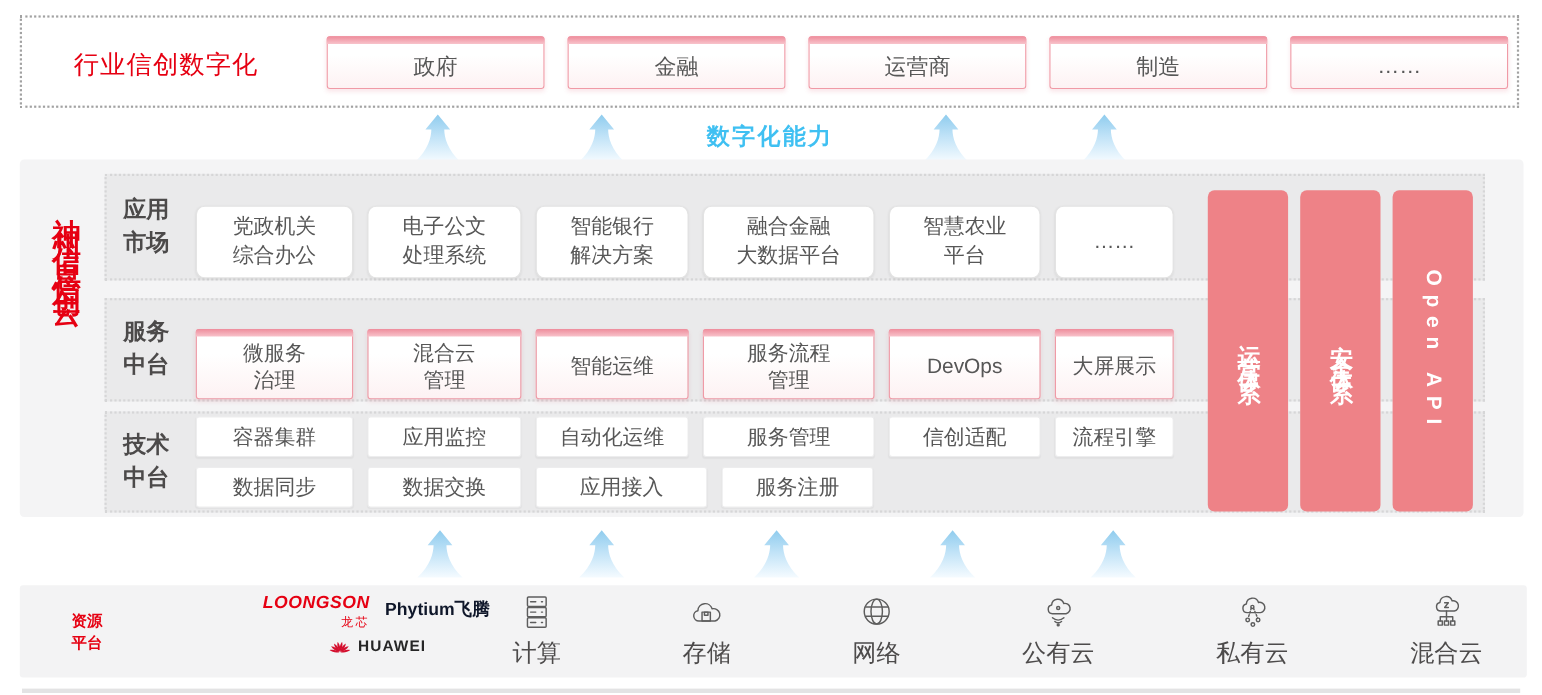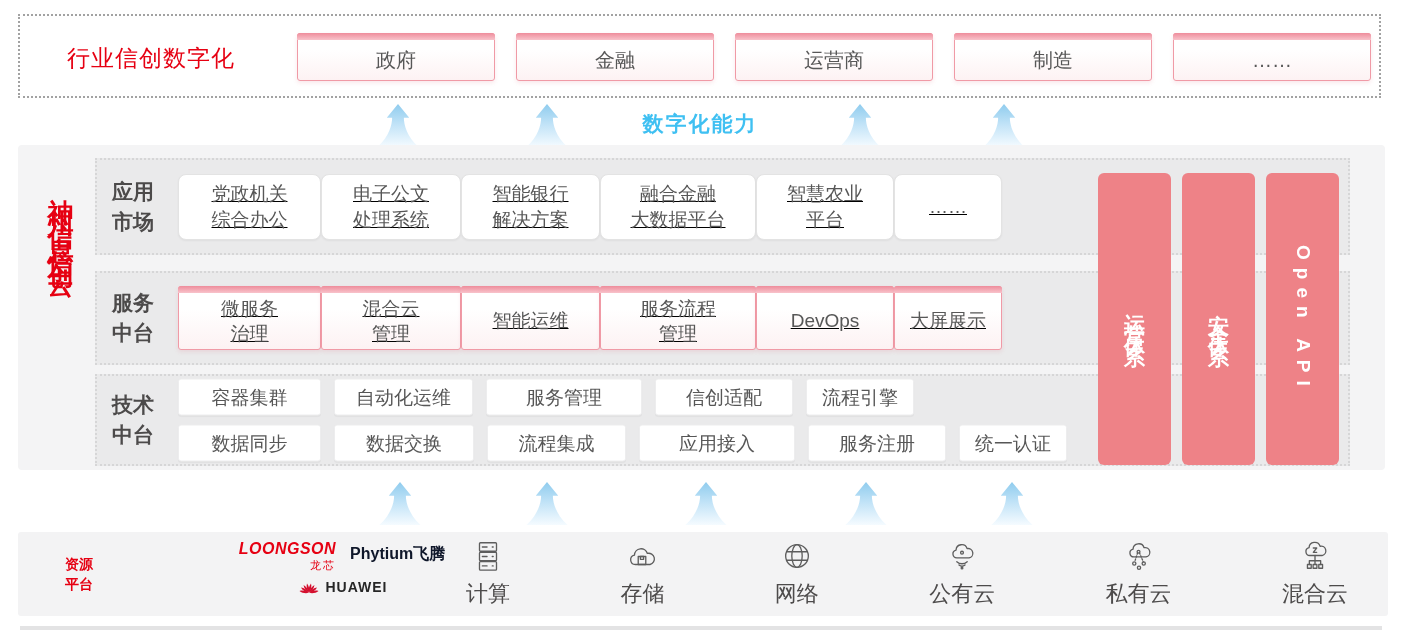--- a/index.html
+++ b/index.html
@@ -34,21 +34,21 @@
   #mainBox{left:18px;top:145px;width:1367px;height:325px;background:#f4f4f5;border-radius:4px;}
   #mainTitle{left:30px;top:32px;writing-mode:vertical-lr;text-orientation:upright;
     font-size:26px;font-weight:bold;color:#e60012;letter-spacing:13px;line-height:1;}
 
   .band{position:absolute;left:77px;width:1255px;background:#eaeaeb;border:2px dotted #d6d6d7;box-sizing:border-box;}
   #band1{top:13px;height:97px;}
   #band2{top:126px;height:94px;}
   #band3{top:229px;height:92px;}
   .band-label{position:absolute;left:15px;top:50%;transform:translateY(-50%);
     font-size:21px;font-weight:bold;color:#4c4a4a;white-space:pre-line;line-height:1.45;}
-  .band-items{position:absolute;left:81px;top:0;height:100%;display:flex;align-items:center;text-decoration:underline;}
+  .band-items{position:absolute;left:81px;top:0;height:100%;display:flex;align-items:flex-end;gap:13px;}
   .w1{width:143px}.w2{width:140px}.w3{width:139px}.w4{width:156px}.w5{width:138px}.w6{width:108px}
 
   .app-box{height:66px;background:#ffffff;border:1px solid #e3e3e3;border-radius:8px;
     box-shadow:0 1px 2px rgba(0,0,0,.05);display:flex;align-items:center;justify-content:center;
     text-align:center;font-size:19px;color:#575757;line-height:1.35;white-space:pre-line;box-sizing:border-box;}
   .svc-box{height:64px;font-size:19px;line-height:1.3;white-space:pre-line;padding-top:7px;}
   .tech-rows{position:absolute;left:81px;top:50%;transform:translateY(-50%);display:flex;flex-direction:column;gap:9px;justify-content:center;}
   .tech-row{display:flex;gap:13px;}
   .tech-box{height:37px;background:#ffffff;border:1px solid #ededee;border-radius:3px;
     box-shadow:0 1px 1px rgba(0,0,0,.04);display:flex;align-items:center;justify-content:center;
@@ -158,32 +158,31 @@
         <div class="cap-box svc-box w6">大屏展示</div>
       </div>
     </div>
 
     <div class="band" id="band3">
       <div class="band-label">技术
 中台</div>
       <div class="tech-rows">
         <div class="tech-row">
           <div class="tech-box w1">容器集群</div>
+          <div class="tech-box w2">应用监控</div>
           <div class="tech-box w3">自动化运维</div>
           <div class="tech-box w4">服务管理</div>
           <div class="tech-box w5">信创适配</div>
           <div class="tech-box w6">流程引擎</div>
         </div>
         <div class="tech-row">
           <div class="tech-box w1">数据同步</div>
           <div class="tech-box w2">数据交换</div>
-          <div class="tech-box w3">流程集成</div>
           <div class="tech-box w4">应用接入</div>
           <div class="tech-box w5">服务注册</div>
-          <div class="tech-box w6">统一认证</div>
         </div>
       </div>
     </div>
 
     <div class="pillar" id="pillar1">
       <span class="pillar-text-cn">运营体系</span>
     </div>
     <div class="pillar" id="pillar2">
       <span class="pillar-text-cn">安全体系</span>
     </div>

